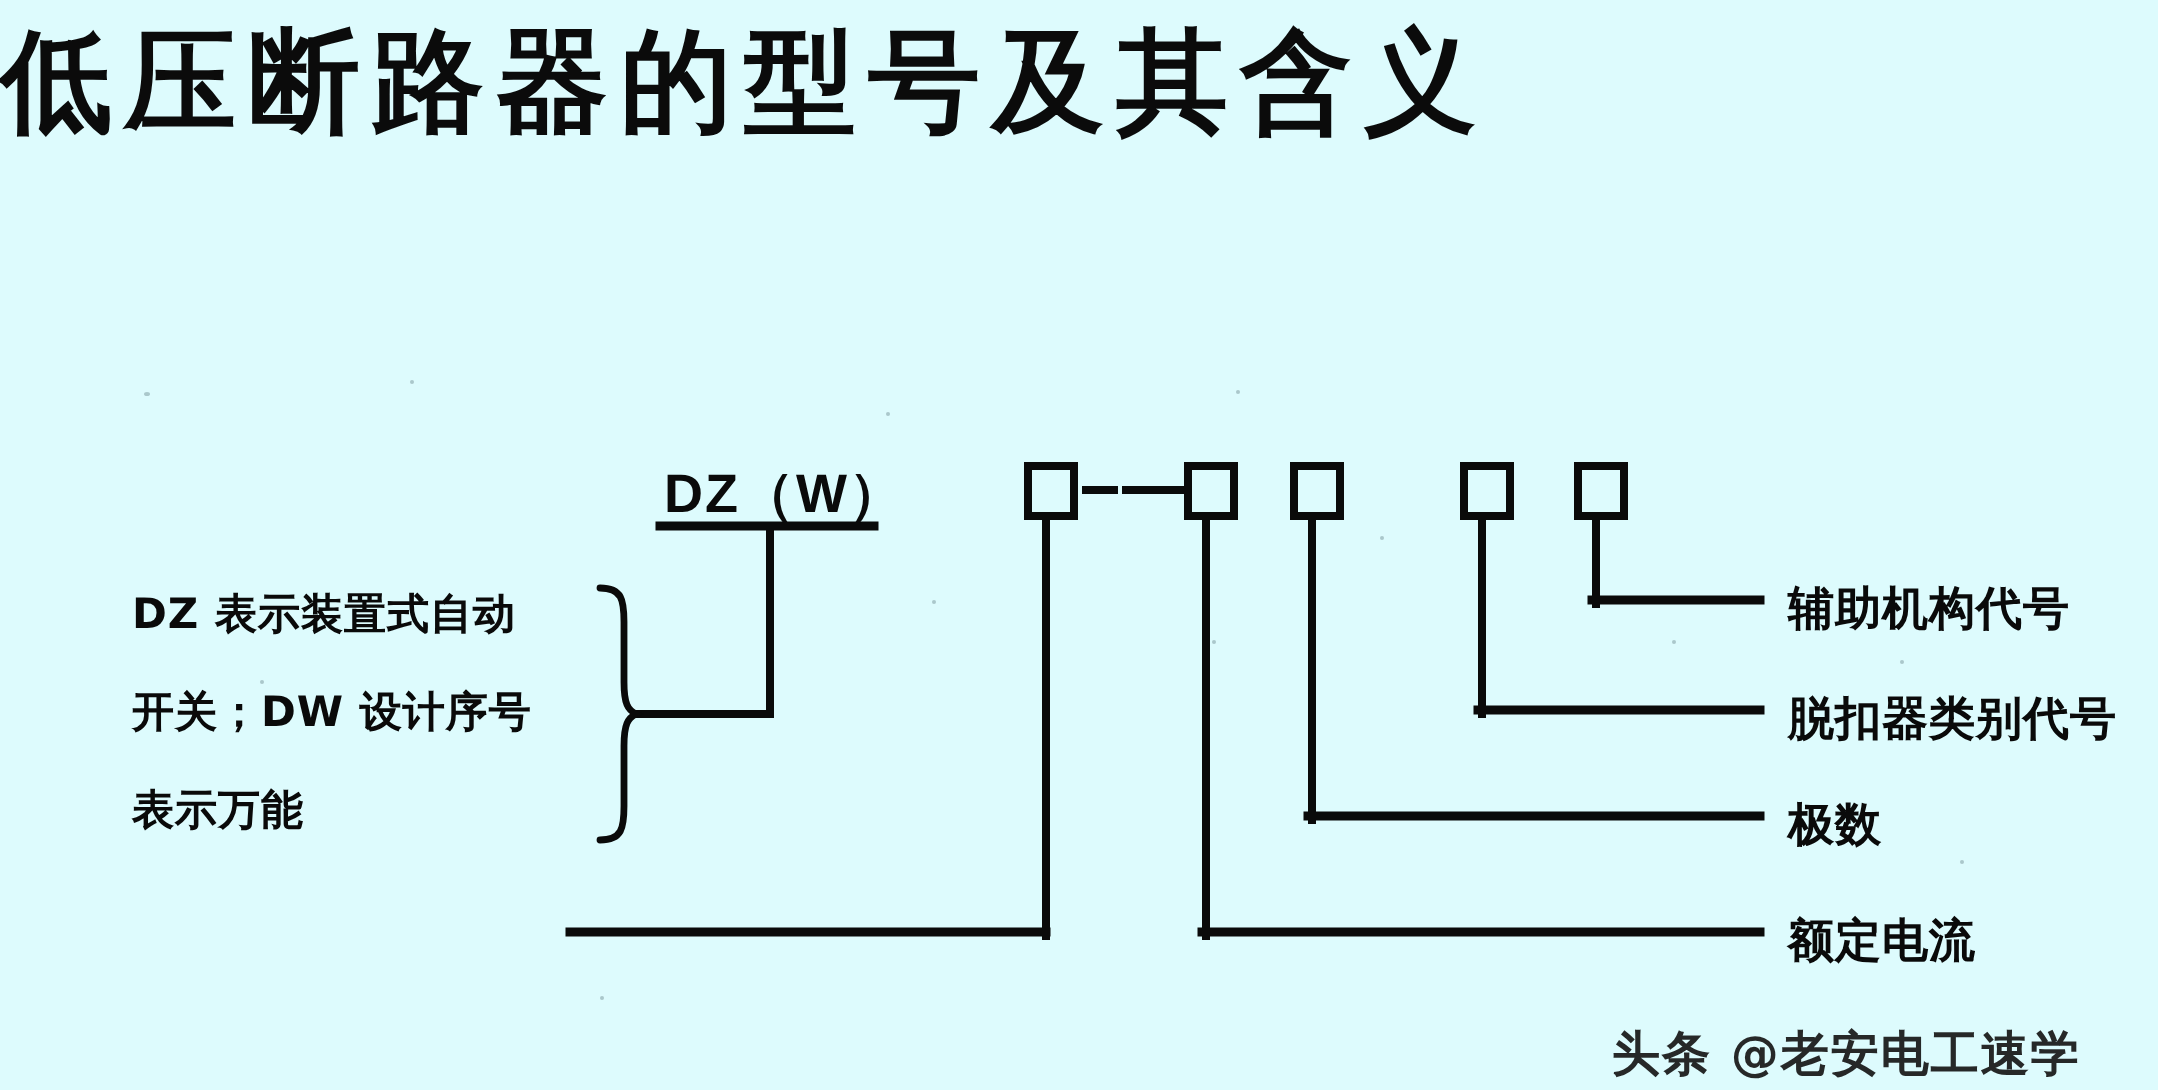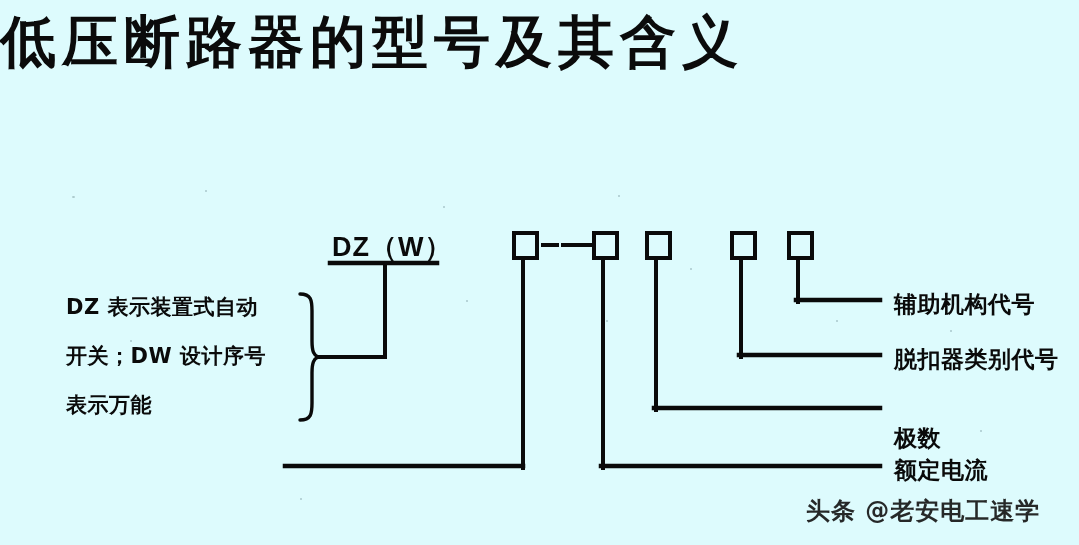--- a/index.html
+++ b/index.html
@@ -87,21 +87,21 @@
     font-size: 23px;
     color: #0a0a0a;
     white-space: nowrap;
     letter-spacing: 0.5px;
   }
 
   
   .watermark {
     position: absolute;
     left: 806px;
-    top: 495px;
+    top: 511px;
     font-family: "DejaVu Sans", sans-serif;
     font-weight: bold;
     font-size: 24px;
     color: #171717;
     white-space: nowrap;
     letter-spacing: 1px;
     opacity: 0.92;
   }
 
   
@@ -179,21 +179,21 @@
     <div class="left-line">DZ 表示装置式自动</div>
     <div class="left-line">开关；DW 设计序号</div>
     <div class="left-line">表示万能</div>
   </div>
 
 
   <div class="right-label" style="left:894px; top:289px;">辅助机构代号</div>
 
   <div class="right-label" style="left:894px; top:344px;">脱扣器类别代号</div>
 
-  <div class="right-label" style="left:894px; top:397px;margin-top:26px;">极数</div>
+  <div class="right-label" style="left:894px; top:397px;">极数</div>
 
   <div class="right-label" style="left:894px; top:455px;">额定电流</div>
 
   <div class="watermark">头条 @老安电工速学</div>
 
   <div class="speck" style="left:72px;  top:196px; width:3px; height:2px;"></div>
   <div class="speck" style="left:205px; top:190px; width:2px; height:2px;"></div>
   <div class="speck" style="left:443px; top:206px; width:2px; height:2px;"></div>
   <div class="speck" style="left:466px; top:300px; width:2px; height:2px;"></div>
   <div class="speck" style="left:606px; top:320px; width:2px; height:2px;"></div>

